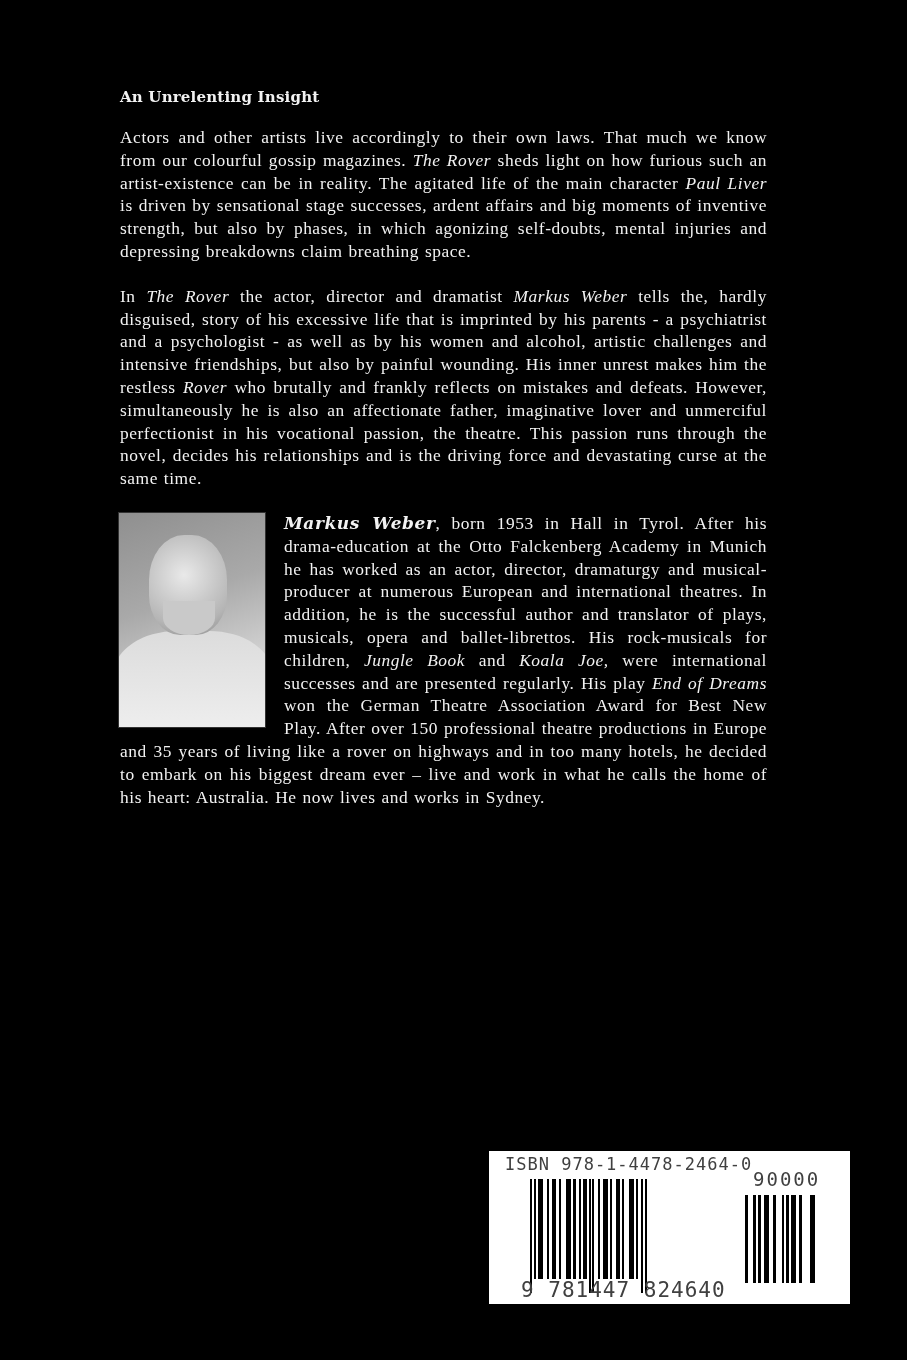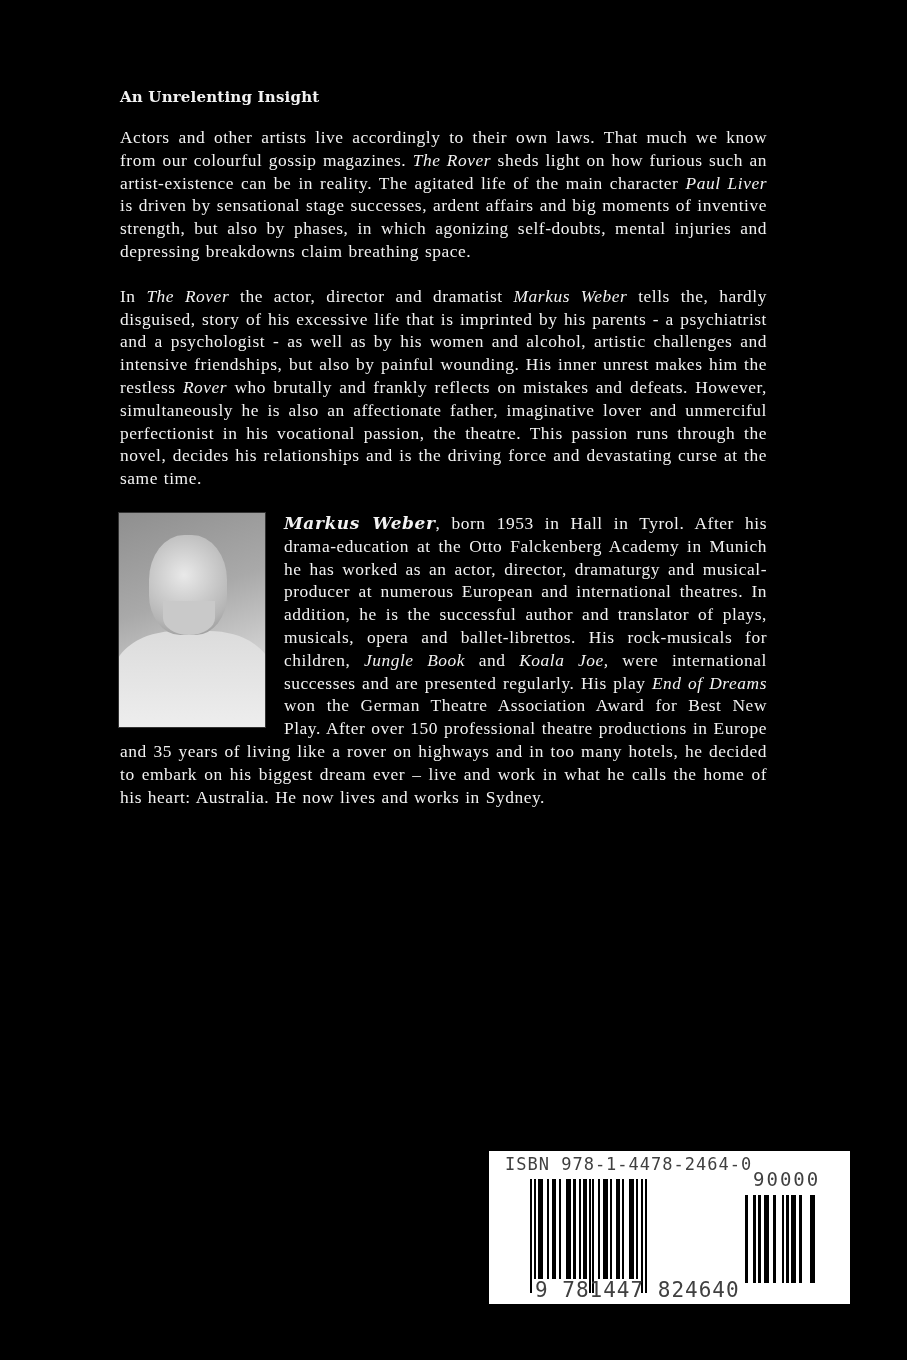--- a/index.html
+++ b/index.html
@@ -41,21 +41,21 @@
     background: #c9c9c9;
   }
   em { font-style: italic; }
   b.name { font-weight: bold; font-style: italic; font-family: "DejaVu Serif", serif; font-size: 17px; }
   .barcode {
     position: absolute; left: 450px; top: 1151px; width: 361px; height: 153px;
     background: #fff; color: #404040; font-family: "DejaVu Sans Mono", "Liberation Mono", monospace; margin-left: 39px;
   }
   .isbn-text { position: absolute; left: 16px; top: 3px; font-size: 17px; letter-spacing: 1px; }
   .addon-text { position: absolute; left: 264px; top: 17px; font-size: 19px; letter-spacing: 2px; }
-  .digits { position: absolute; left: 46px; top: 127px; font-size: 21px; letter-spacing: 1px; }
+  .digits { position: absolute; left: 32px; top: 127px; font-size: 21px; letter-spacing: 1px; }
   .bars { position: absolute; left: 41px; top: 28px; height: 114px; display: flex; align-items: flex-start; }
   .addon-bars { position: absolute; left: 256px; top: 44px; height: 88px; display: flex; }
   .bar { background: #000; height: 100%; }
 </style>
 </head>
 <body>
 
 <div class="page">
   <div class="heading">An Unrelenting Insight</div>
 

